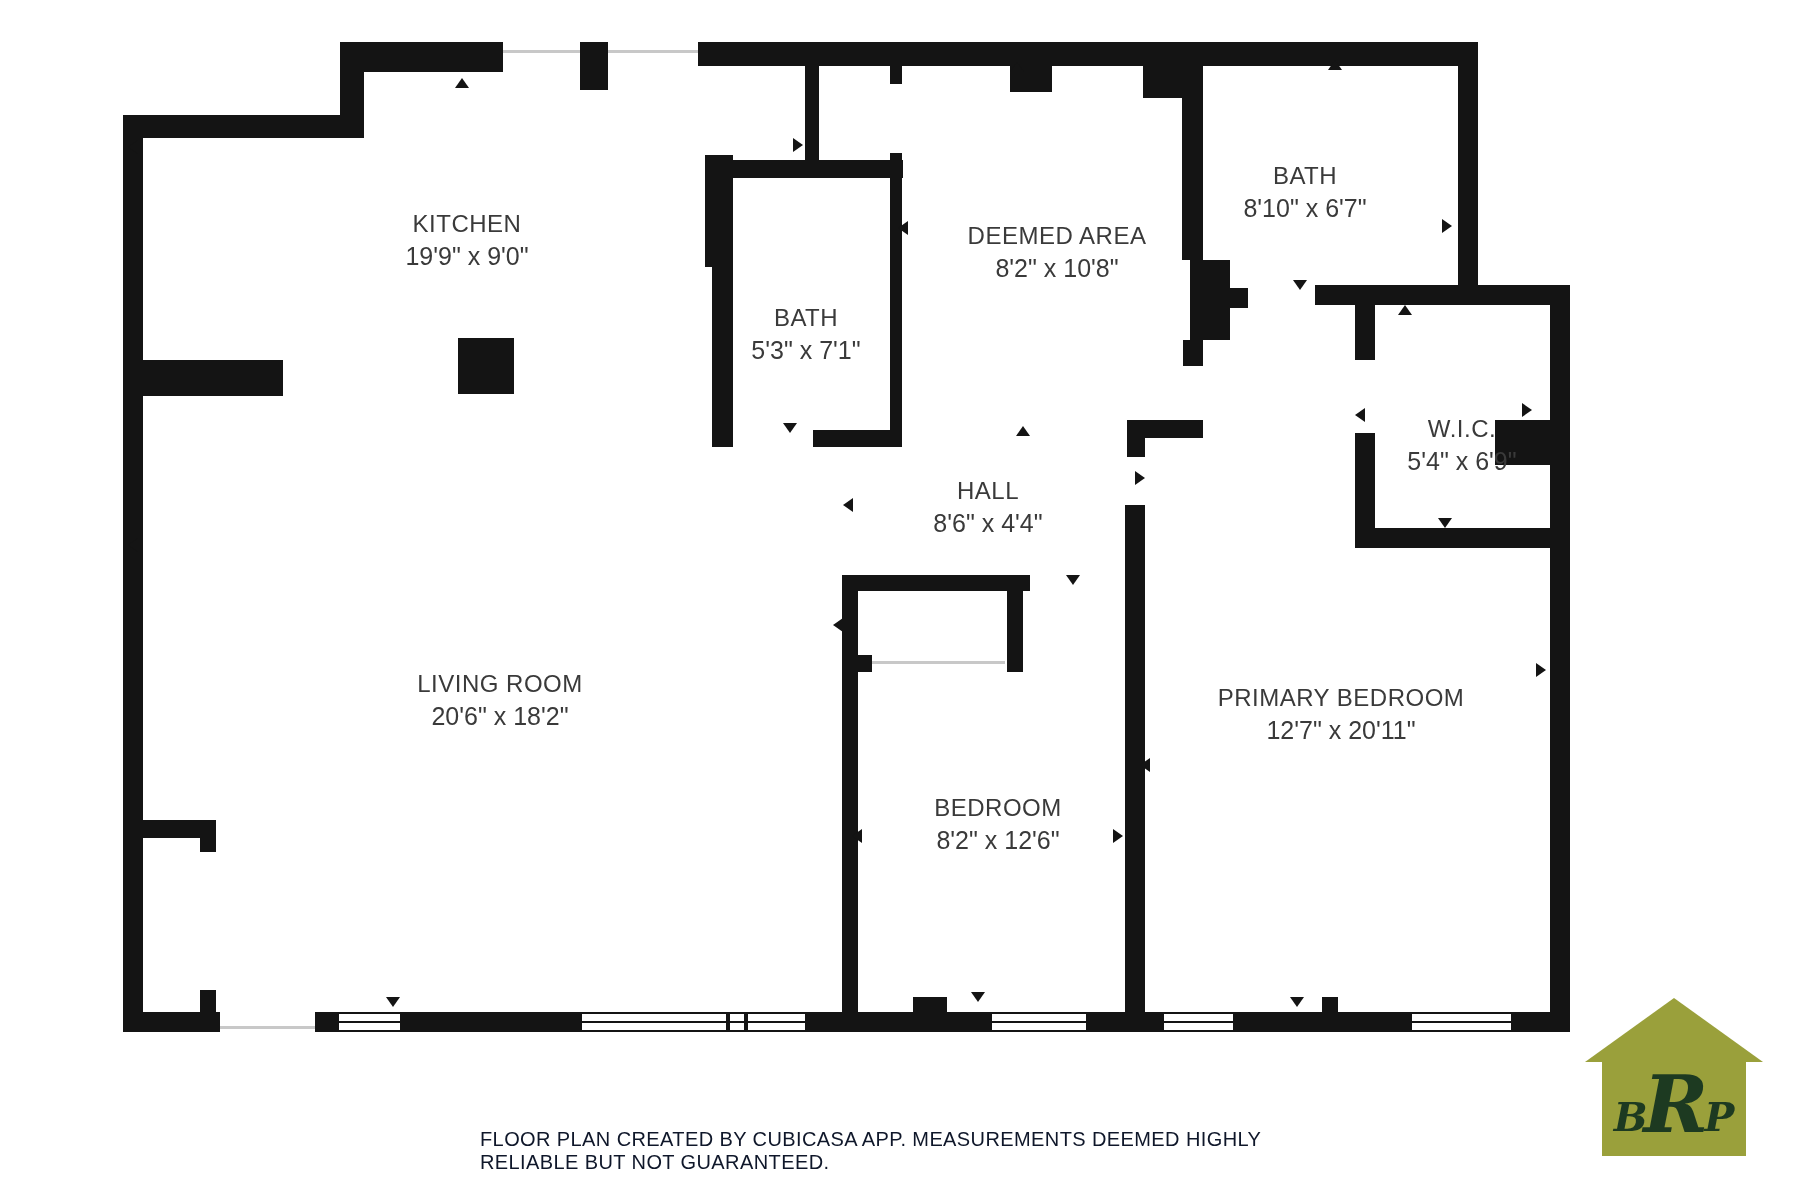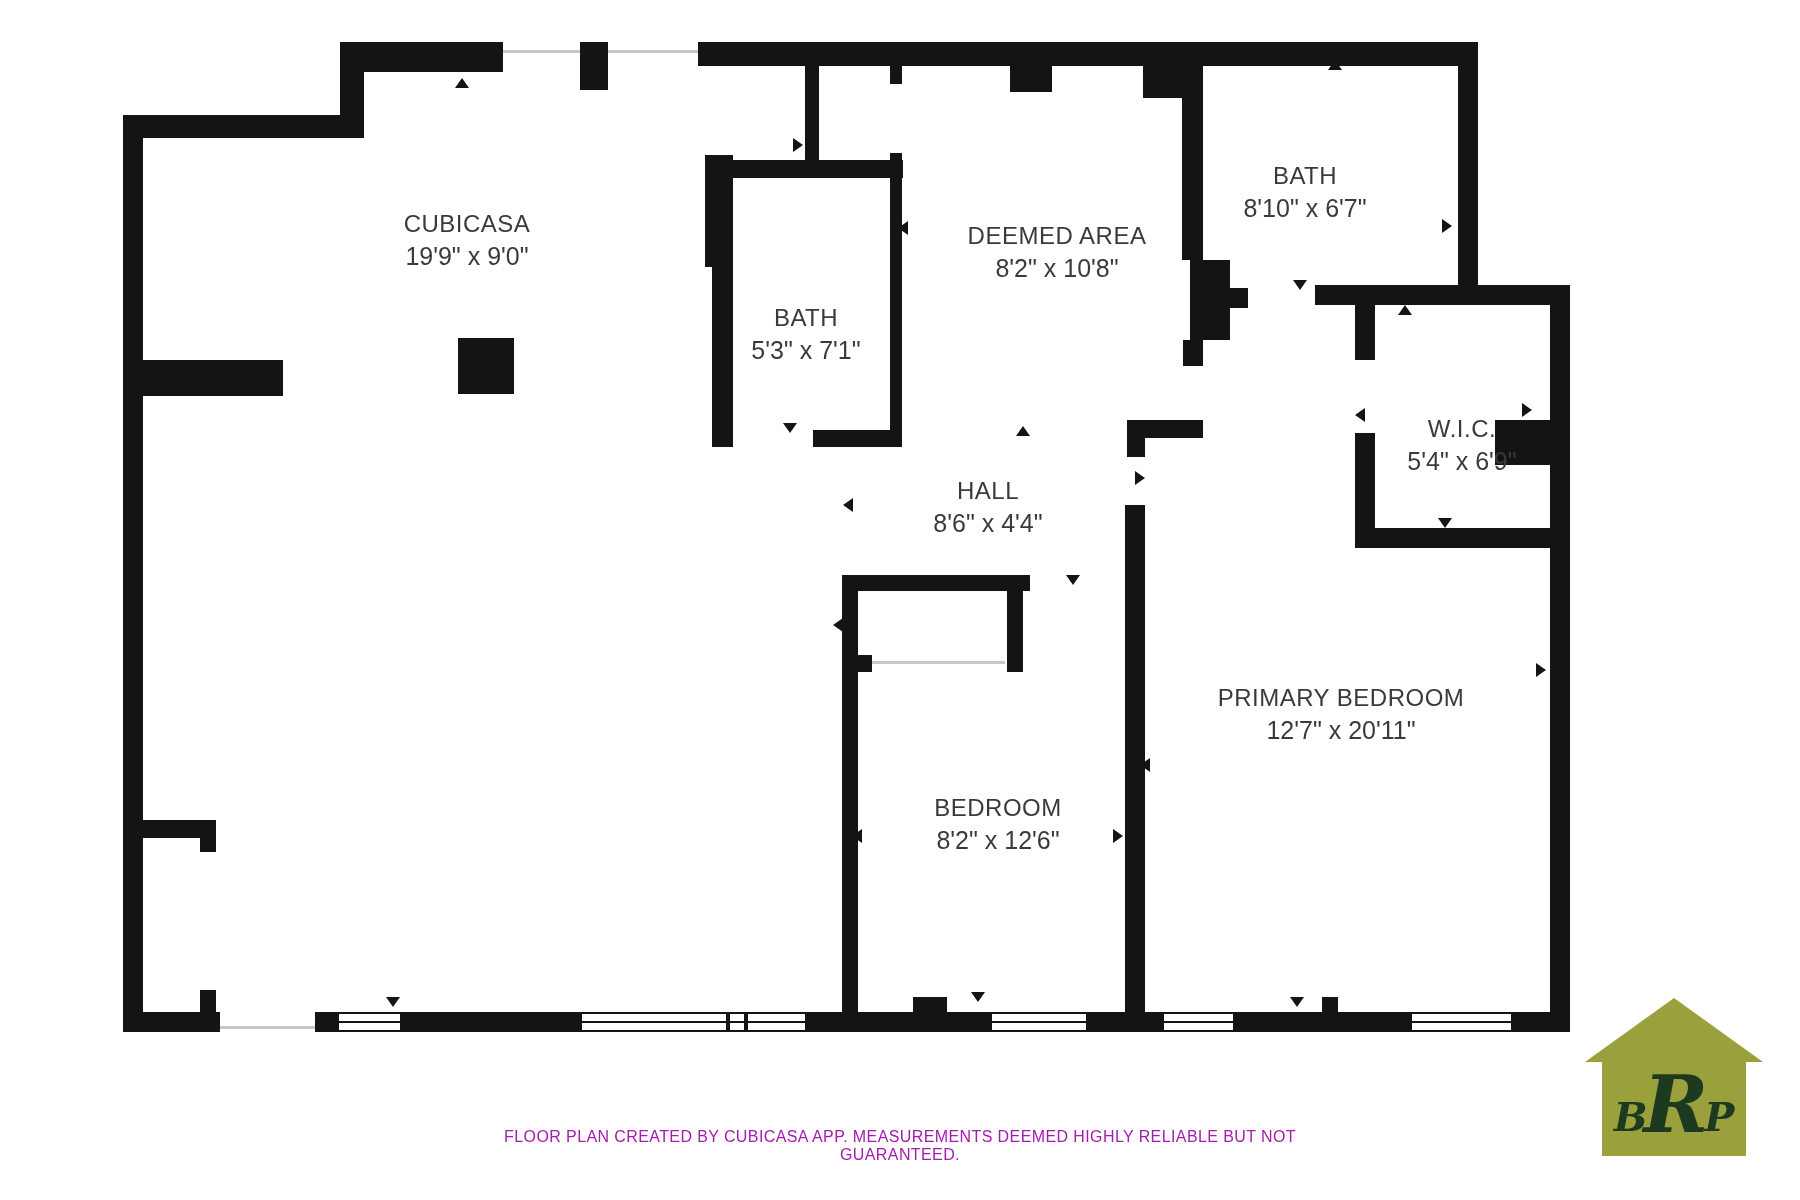--- a/index.html
+++ b/index.html
@@ -10,22 +10,22 @@
   .window::after{content:"";position:absolute;left:0;right:0;top:50%;margin-top:-1px;height:2px;background:#141414;}
   .thinline{position:absolute;background:#c8c8c8;}
   .room-label{position:absolute;transform:translate(-50%,-50%);text-align:center;color:#3a3a3a;white-space:nowrap;}
   .room-name{display:block;font-size:24px;line-height:33px;letter-spacing:0.5px;}
   .room-dims{display:block;font-size:25px;line-height:33px;}
   .tri{position:absolute;width:0;height:0;}
   .tri.up{border-left:7px solid transparent;border-right:7px solid transparent;border-bottom:10px solid #141414;}
   .tri.down{border-left:7px solid transparent;border-right:7px solid transparent;border-top:10px solid #141414;}
   .tri.left{border-top:7px solid transparent;border-bottom:7px solid transparent;border-right:10px solid #141414;}
   .tri.right{border-top:7px solid transparent;border-bottom:7px solid transparent;border-left:10px solid #141414;}
-  .footer{position:absolute;left:480px;top:1128px;width:840px;text-align:center;
-          font-size:16px;letter-spacing:0.4px;color:#a21caf;}
+  .footer{position:absolute;left:480px;top:1128px;width:840px;
+          font-size:20px;letter-spacing:0.4px;color:#0f172a;}
   
   .logo{position:absolute;left:1585px;top:998px;width:178px;height:160px;}
   .logo-roof{position:absolute;left:0;top:0;width:0;height:0;
              border-left:89px solid transparent;border-right:89px solid transparent;
              border-bottom:64px solid #9aa03b;}
   .logo-body{position:absolute;left:17px;top:64px;width:144px;height:94px;background:#9aa03b;}
   .logo-text{position:absolute;left:0;top:58px;width:178px;height:100px;display:flex;
              align-items:center;justify-content:center;
              font-family:"DejaVu Serif", serif;font-style:italic;font-weight:bold;color:#1d3a21;}
   .logo-b{font-size:40px;position:relative;top:10px;}
@@ -126,21 +126,21 @@
   <div class="tri down" style="left:1438px;top:518px;"></div>
   <div class="tri right" style="left:1442px;top:219px;"></div>
   <div class="tri down" style="left:1293px;top:280px;"></div>
   <div class="tri up" style="left:1398px;top:305px;"></div>
   <div class="tri down" style="left:386px;top:997px;"></div>
   <div class="tri down" style="left:971px;top:992px;"></div>
   <div class="tri down" style="left:1290px;top:997px;"></div>
   <div class="tri left" style="left:833px;top:618px;"></div>
 
   <div class="room-label" style="left:467px;top:240px;">
-    <span class="room-name">CUBICASA</span>
+    <span class="room-name">KITCHEN</span>
     <span class="room-dims">19'9" x 9'0"</span>
   </div>
   <div class="room-label" style="left:806px;top:334px;">
     <span class="room-name">BATH</span>
     <span class="room-dims">5'3" x 7'1"</span>
   </div>
   <div class="room-label" style="left:1057px;top:252px;">
     <span class="room-name">DEEMED AREA</span>
     <span class="room-dims">8'2" x 10'8"</span>
   </div>
@@ -148,20 +148,24 @@
     <span class="room-name">BATH</span>
     <span class="room-dims">8'10" x 6'7"</span>
   </div>
   <div class="room-label" style="left:1462px;top:445px;">
     <span class="room-name">W.I.C.</span>
     <span class="room-dims">5'4" x 6'9"</span>
   </div>
   <div class="room-label" style="left:988px;top:507px;">
     <span class="room-name">HALL</span>
     <span class="room-dims">8'6" x 4'4"</span>
+  </div>
+  <div class="room-label" style="left:500px;top:700px;">
+    <span class="room-name">LIVING ROOM</span>
+    <span class="room-dims">20'6" x 18'2"</span>
   </div>
   <div class="room-label" style="left:998px;top:824px;">
     <span class="room-name">BEDROOM</span>
     <span class="room-dims">8'2" x 12'6"</span>
   </div>
   <div class="room-label" style="left:1341px;top:714px;">
     <span class="room-name">PRIMARY BEDROOM</span>
     <span class="room-dims">12'7" x 20'11"</span>
   </div>
 

